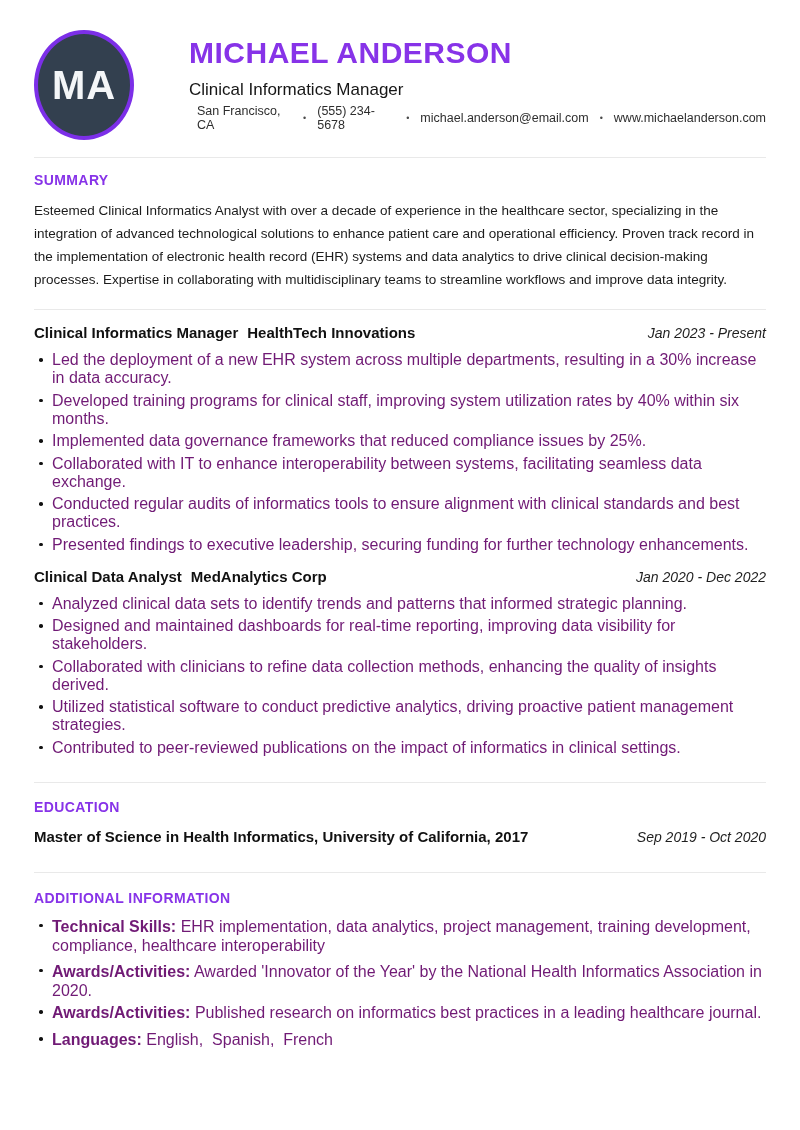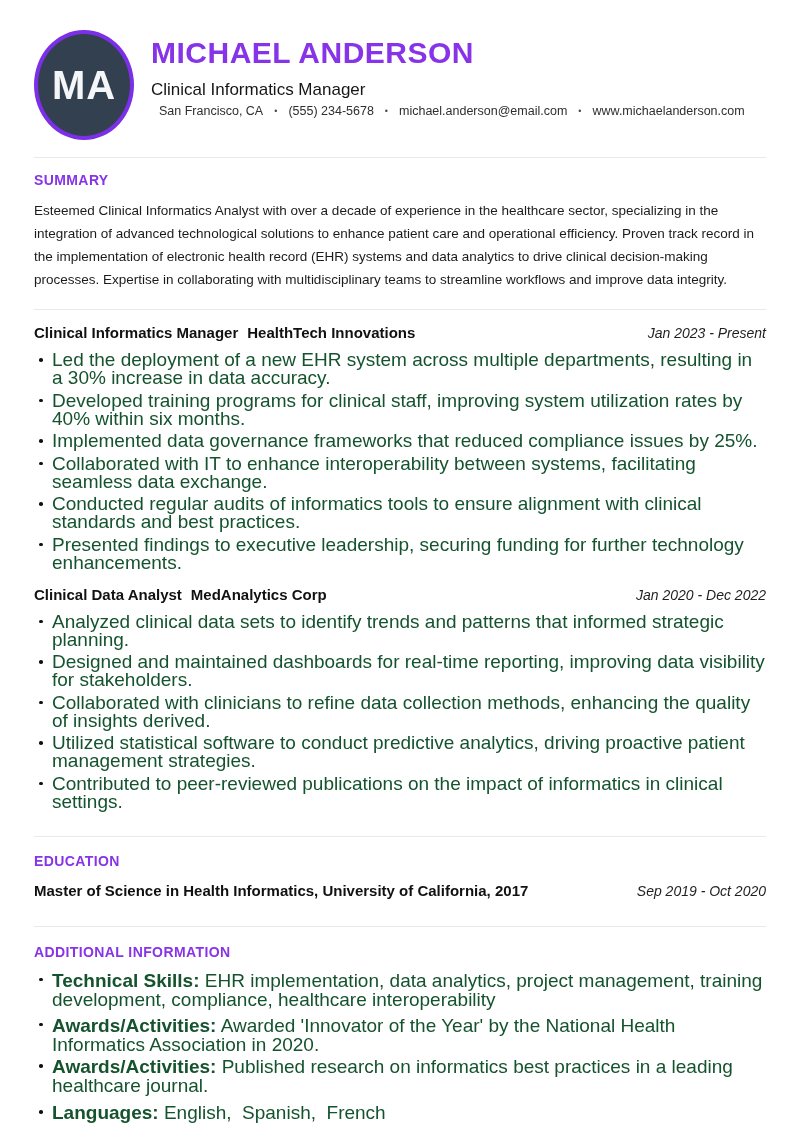--- a/index.html
+++ b/index.html
@@ -6,21 +6,21 @@
   html, body { background: #ffffff; }
   body {
     width: 800px; height: 1130px; overflow: hidden;
     font-family: "Liberation Sans", sans-serif;
     color: #1a1a1a;
     --accent: #8733e8; --avatar-bg: #33404f; --avatar-border: #7c2fe8; --divider: #e9e9e9;
   }
   .page { width: 800px; height: 1130px; padding: 0 34px; }
 
   
-  .header { display: flex; padding-top: 30px; }
+  .header { display: flex; padding-top: 30px; gap: 38px; }
   .avatar {
     width: 100px; height: 110px; flex: 0 0 100px;
     border-radius: 50%;
     background: var(--avatar-bg);
     border: 4px solid var(--avatar-border);
     display: flex; align-items: center; justify-content: center;
   }
   .avatar span { color: #f4f6f8; font-size: 40px; font-weight: bold; letter-spacing: 1px; }
   .header-text { margin-left: 17px; padding-top: 6px; }
   h1 { font-size: 30px; font-weight: bold; color: var(--accent); letter-spacing: 0.5px; }
@@ -47,21 +47,21 @@
   .job-row { margin-top: 14px; }
   .edu-row { margin-top: 13px; }
   .job-title-line { font-size: 15px; font-weight: bold; color: #111; }
   .company { margin-left: 9px; }
   .dates { font-size: 14px; font-style: italic; color: #1f1f1f; font-weight: normal; white-space: nowrap; }
 
   ul { list-style: none; }
   .bullets { margin-top: 10px; }
   .bullets li, .additional-list li {
     position: relative; padding-left: 18px;
-    font-size: 19px; line-height: 18px; margin-bottom: 4.5px; color: #14532d;
+    font-size: 16px; line-height: 18px; margin-bottom: 4.5px; color: #701a75;
   }
   .bullets li::before, .additional-list li::before {
     content: ""; position: absolute; left: 5px; top: 7px;
     width: 3.5px; height: 3.5px; border-radius: 50%; background: #111;
   }
   .additional-list { margin-top: 11px; }
   .additional-list li { line-height: 19px; margin-bottom: 3.5px; }
   .additional-list li.gap-after { margin-bottom: 7px; }
   .additional-list li.gap-before { margin-top: 8px; }
   .additional-list b { font-weight: bold; }

